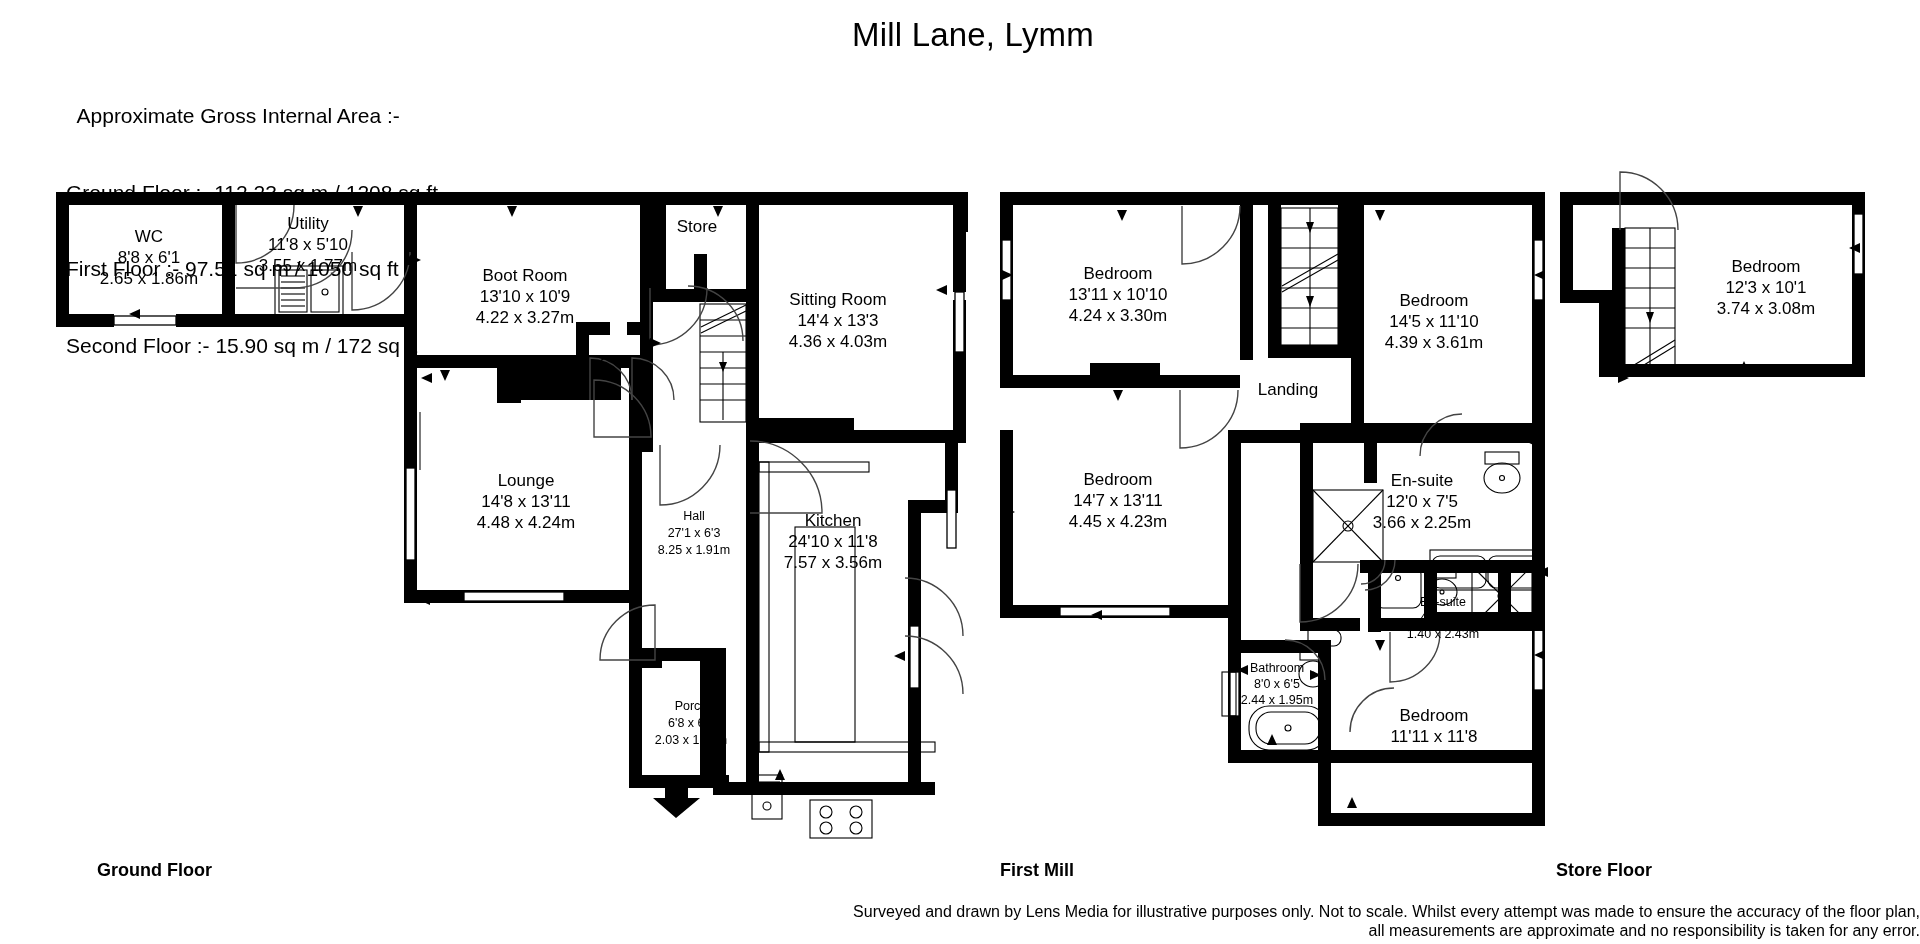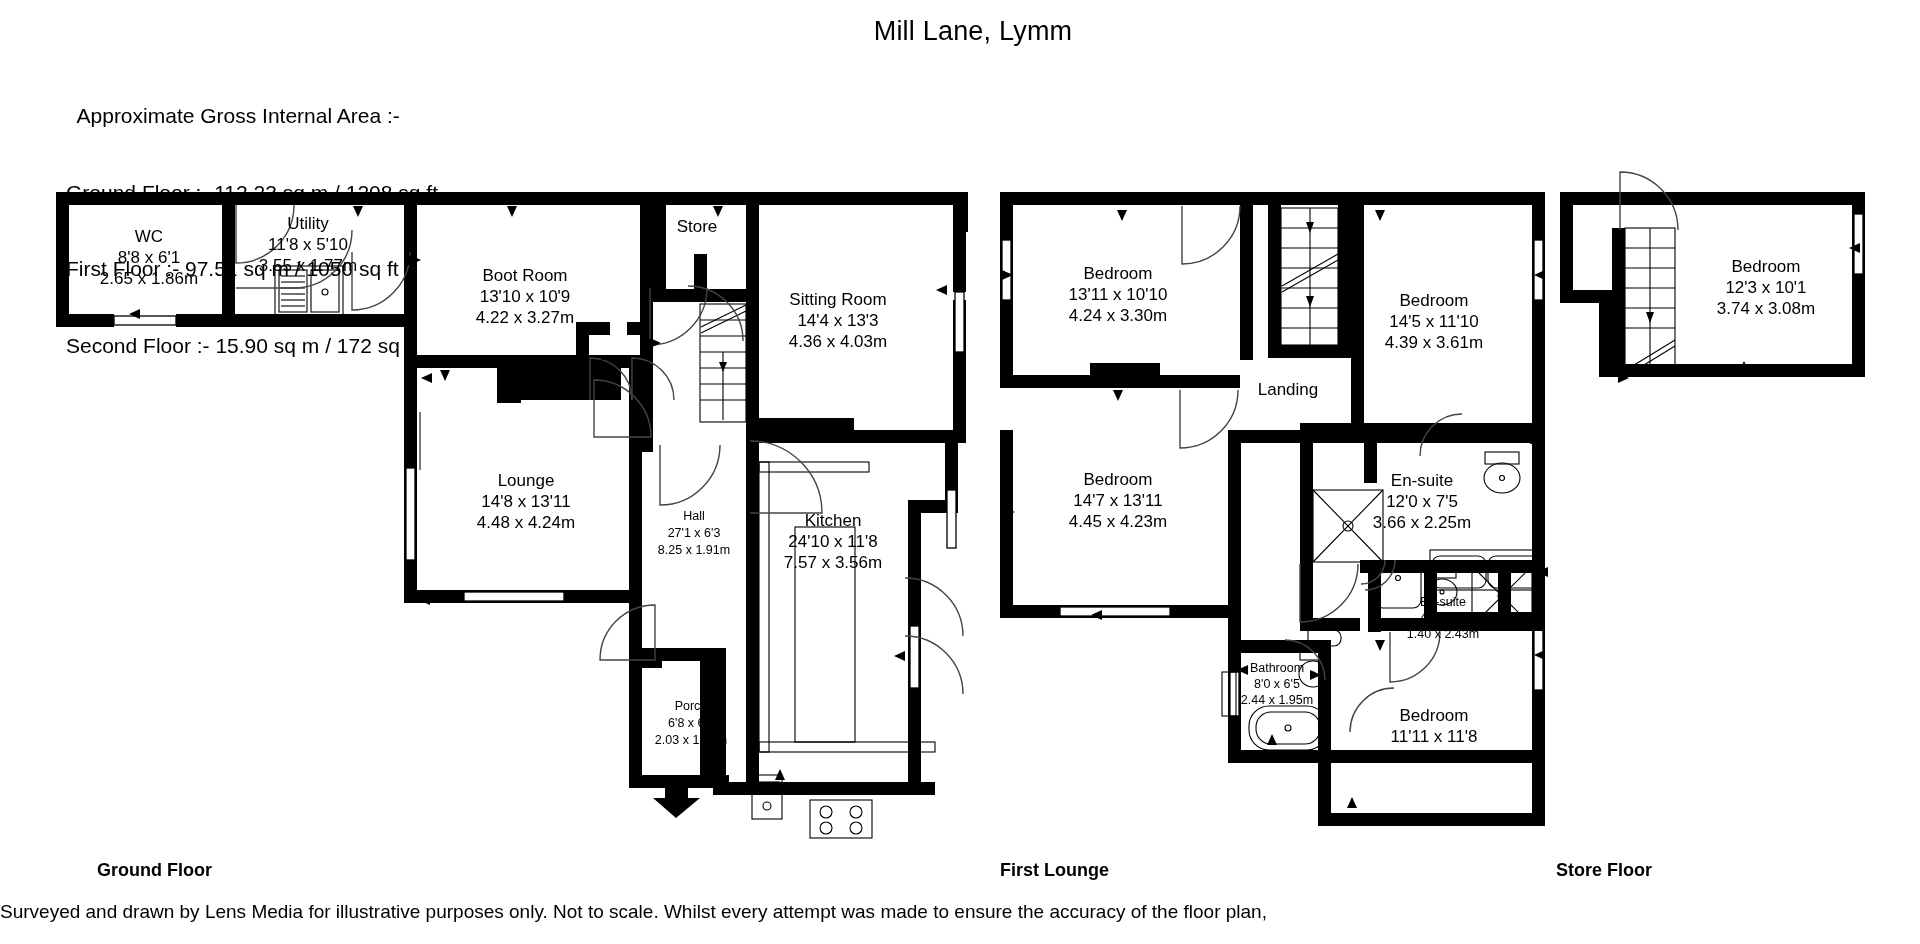--- a/index.html
+++ b/index.html
@@ -14,21 +14,21 @@
     width: 1920px;
     height: 944px;
     background: #ffffff;
     overflow: hidden;
   }
   #title {
     position: absolute;
     left: 0; top: 16px;
     width: 1920px;
     text-align: center;
-    font-size: 27px;
+    font-size: 33px;
     letter-spacing: .2px;
     padding-left: 26px;
   }
   #area-block {
     position: absolute;
     left: 66px; top: 52px;
     font-size: 21px;
     line-height: 25.5px;
     white-space: pre;
   }
@@ -38,22 +38,22 @@
     font-size: 18px;
     font-weight: bold;
   }
   #cap-ground { left: 68px; top: 860px; margin-left: 29px; }
   #cap-first  { left: 1000px; top: 860px; }
   #cap-second { left: 1556px; top: 860px; }
   #disclaimer {
     position: absolute;
     left: 0; top: 902px;
     width: 1920px;
-    text-align: left;
-    font-size: 19px;
+    text-align: right;
+    font-size: 16px;
     line-height: 19px;
   }
   svg.plan { position: absolute; left: 0; top: 0; }
   .lbl { font-family: "Liberation Sans", sans-serif; fill: #000; text-anchor: middle; }
   .lbl-name { font-size: 17px; }
   .lbl-dim  { font-size: 17px; }
   .lbl-sm-name { font-size: 12.5px; }
   .lbl-sm-dim  { font-size: 12.5px; }
   .lbl-c { font-size: 17px; }
   .wall { fill: #000; }
@@ -518,20 +518,21 @@
 
     <g>
       <text class="lbl lbl-name" x="1766" y="272">Bedroom</text>
       <text class="lbl lbl-dim" x="1766" y="293">12'3 x 10'1</text>
       <text class="lbl lbl-dim" x="1766" y="314">3.74 x 3.08m</text>
     </g>
 
   </svg>
 
   <div class="floor-caption" id="cap-ground">Ground Floor</div>
-  <div class="floor-caption" id="cap-first">First Lounge</div>
+  <div class="floor-caption" id="cap-first">First Mill</div>
   <div class="floor-caption" id="cap-second">Store Floor</div>
 
   <div id="disclaimer">
     <div>Surveyed and drawn by Lens Media for illustrative purposes only. Not to scale. Whilst every attempt was made to ensure the accuracy of the floor plan,</div>
+    <div>all measurements are approximate and no responsibility is taken for any error.</div>
   </div>
 
 </div>
 
 </body></html>

